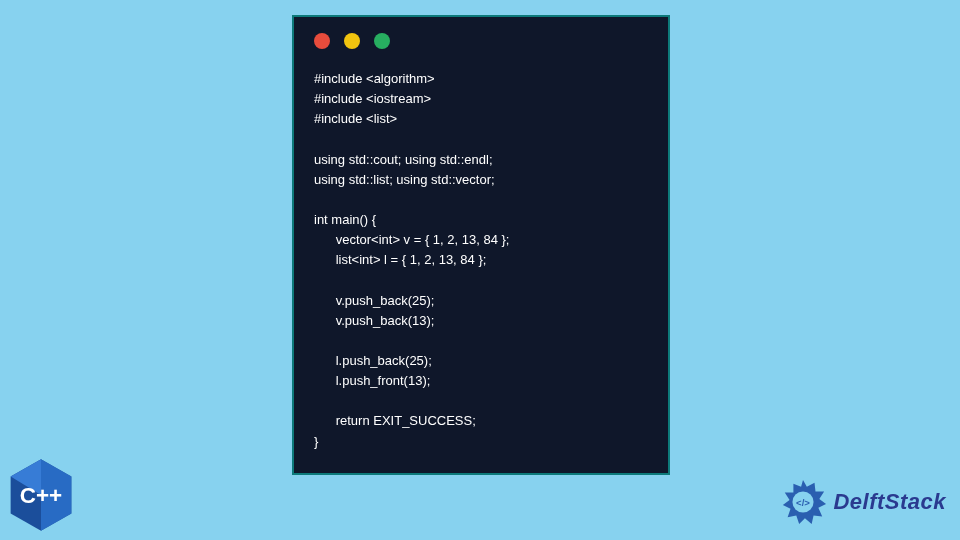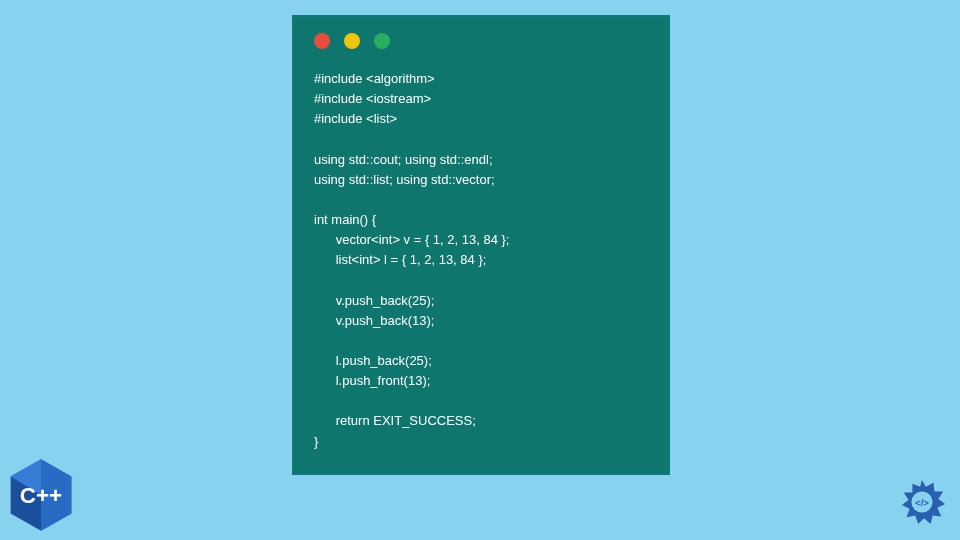--- a/index.html
+++ b/index.html
@@ -10,21 +10,21 @@
     position: relative;
     font-family: Arial, Helvetica, sans-serif;
     overflow: hidden;
   }
   .code-window {
     position: absolute;
     left: 292px;
     top: 15px;
     width: 378px;
     height: 460px;
-    background: #0f766e;
+    background: #0f172a;
     border: 2px solid #0d7a7a;
   }
   .traffic-lights {
     display: flex;
     gap: 14px;
     padding: 16px 20px 10px 20px;
   }
   .light {
     width: 16px;
     height: 16px;
@@ -110,13 +110,14 @@
 <div class="delft-logo">
   <span class="delft-icon">
     <svg viewBox="0 0 100 100" width="48" height="48">
       <g fill="#2a5fb0">
         <polygon points="50,4 58,18 74,10 76,28 94,28 84,44 98,54 82,62 90,80 72,78 68,96 54,84 42,96 36,78 18,82 24,64 8,56 22,46 12,30 30,30 30,12 46,18"></polygon>
       </g>
       <circle cx="50" cy="50" r="22" fill="#87d2ef"></circle>
       <text x="50" y="58" text-anchor="middle" font-family="Arial" font-size="20" font-weight="bold" fill="#2a5fb0">&lt;/&gt;</text>
     </svg>
   </span>
+  <span class="delft-text">DelftStack</span>
 </div>
 
 </body></html>

